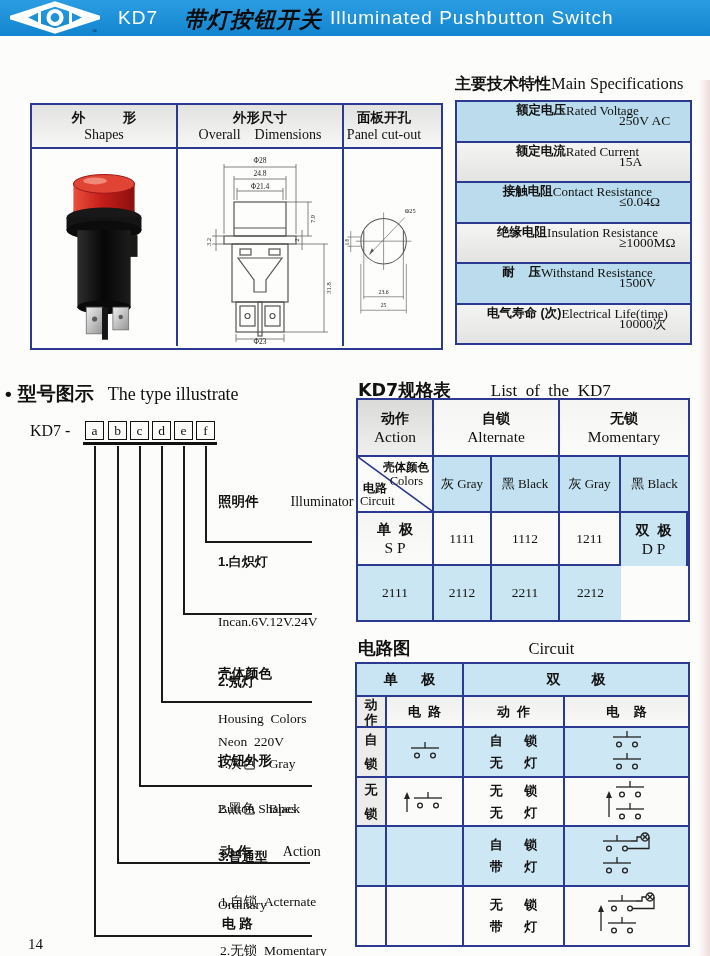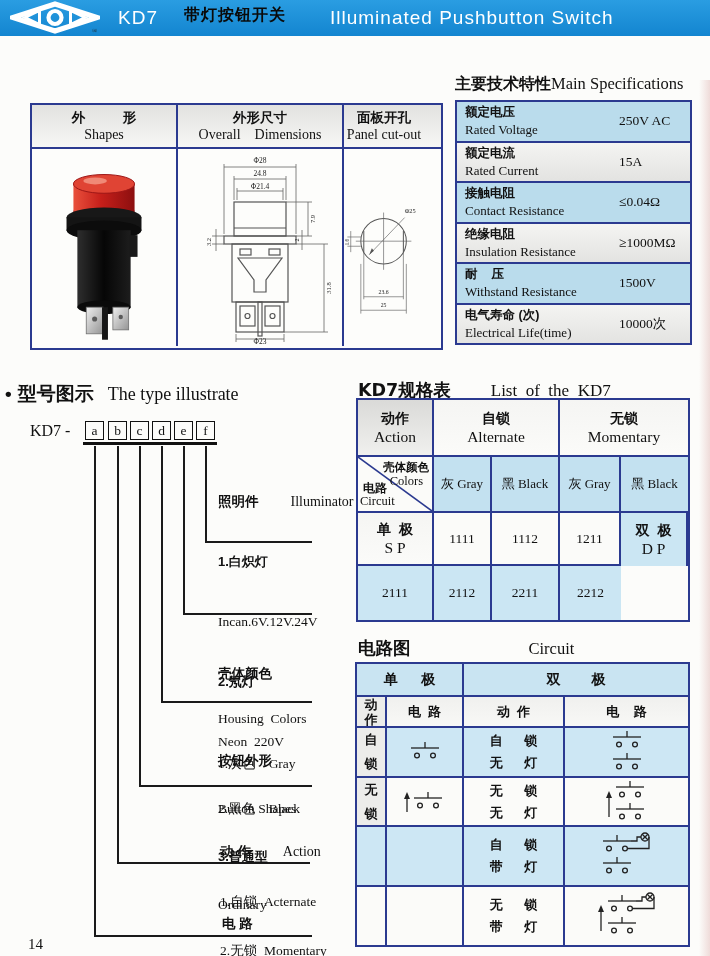--- a/index.html
+++ b/index.html
@@ -8,22 +8,22 @@
         font-family:"Liberation Sans","DejaVu Sans",sans-serif;color:#111}
   .abs{position:absolute}
   .serif{font-family:"Liberation Serif","DejaVu Serif",serif}
   .zh{font-family:"DejaVu Sans","Liberation Sans",sans-serif;font-weight:700;white-space:pre}
   .pre{white-space:pre}
 
   
   .topbar{position:absolute;left:0;top:0;width:710px;height:36px;
           background:linear-gradient(180deg,#2a9de2,#1385d0)}
   .topbar .model{position:absolute;left:118px;top:7px;color:#fff;font-size:19px;letter-spacing:1px}
-  .topbar .zhtitle{position:absolute;left:184px;top:5px;color:#0a0a0a;font-size:16px;
-                   font-weight:700;letter-spacing:1px;white-space:pre}
+  .topbar .zhtitle{position:absolute;left:184px;top:5px;color:#0a0a0a;font-size:22px;
+                   font-weight:700;font-style:italic;letter-spacing:1px;white-space:pre}
   .topbar .entitle{position:absolute;left:330px;top:7px;color:#fff;font-size:19px;letter-spacing:1px}
 
   
   .shapes-table{left:30px;top:103px;width:413px;height:247px;border:2px solid #2b3a90;background:#fdfdfb}
   .st-header{display:flex;height:44px;border-bottom:2px solid #2b3a90;
              background:linear-gradient(180deg,#e2e2e0,#f7f7f5)}
   .st-h{border-right:2px solid #2b3a90;display:flex;flex-direction:column;justify-content:center;align-items:center}
   .st-h:last-child{border-right:none}
   .st-h .c1{font-size:13.5px}
   .st-h .c2{font-size:14px}
@@ -31,21 +31,21 @@
   .st-c{border-right:2px solid #2b3a90;display:flex;justify-content:center;align-items:center;overflow:hidden}
   .st-c:last-child{border-right:none}
   .w1{width:146px}.w2{width:166px}.w3{width:80px}
 
   
   .spec-title{left:455px;top:74px;white-space:nowrap}
   .spec-title .zh{font-size:16px}
   .spec-title .en{font-size:16.5px;margin-left:0}
   .spec-table{left:455px;top:100px;width:237px;height:245px;border:2px solid #2b3a90;
               display:flex;flex-direction:column}
-  .spec-row{flex:1;display:flex;flex-direction:column;justify-content:center;
+  .spec-row{flex:1;display:flex;flex-direction:row;justify-content:center;
             border-bottom:2px solid #2b3a90;padding-left:8px;position:relative}
   .spec-row:last-child{border-bottom:none}
   .spec-row.blue{background:#badcec}
   .spec-row.lite{background:linear-gradient(180deg,#f4f4f2,#e3e3e1)}
   .spec-zh{font-size:12.5px;font-weight:700;white-space:pre}
   .spec-en{font-size:13px;margin-top:1px}
   .spec-value{position:absolute;left:162px;top:50%;transform:translateY(-50%);font-size:13.5px;white-space:nowrap}
 
   
   .ti-title{left:5px;top:381px;white-space:nowrap}

